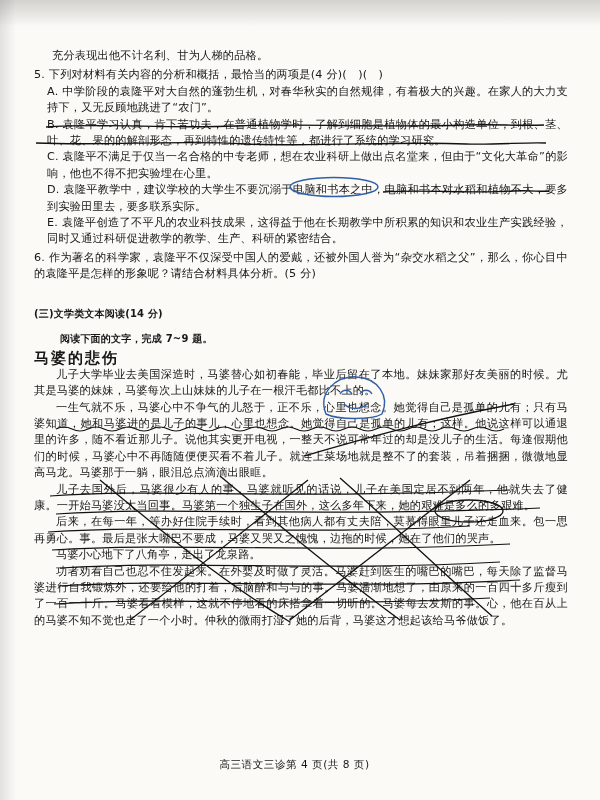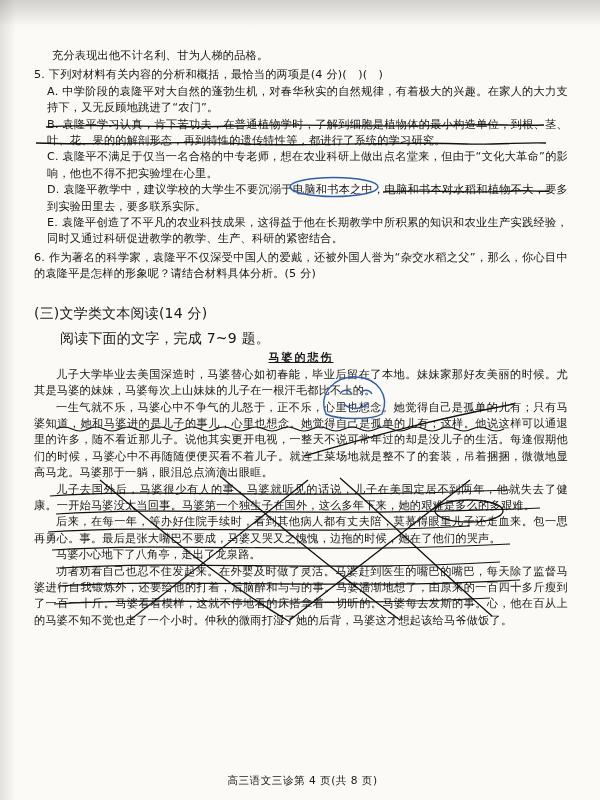--- a/index.html
+++ b/index.html
@@ -32,41 +32,38 @@
     white-space: pre-wrap;
     word-break: break-all;
     text-align: justify;
   }
   .indent1 { text-indent: 22px; }
   .indent2 { padding-left: 13px; }
   .indent3 { padding-left: 26px; }
   .blk { margin-bottom: 0px; }
   .sec-gap { height: 12px; }
   .subhead {
-    font-size: 14px;
+    font-size: 10px;
     line-height: 17px;
-    font-weight: normal;
+    font-weight: bold;
   }
   .title-center {
-    font-size: 11px;
+    font-size: 15px;
     font-weight: bold;
-    text-align: center;
     line-height: 18px;
     letter-spacing: 2px;
-    text-decoration: underline;
   }
   .footer {
     position: absolute;
     left: 0;
-    bottom: 12px;
+    bottom: 28px;
     width: 589px;
     text-align: center;
     font-size: 10.6px;
     letter-spacing: 0.5px;
-    margin-left: 8px;
   }
 
   
   .ann {
     position: absolute;
     pointer-events: none;
   }
   .ann svg { display: block; overflow: visible; }
 
   .edge-shadow-left {

